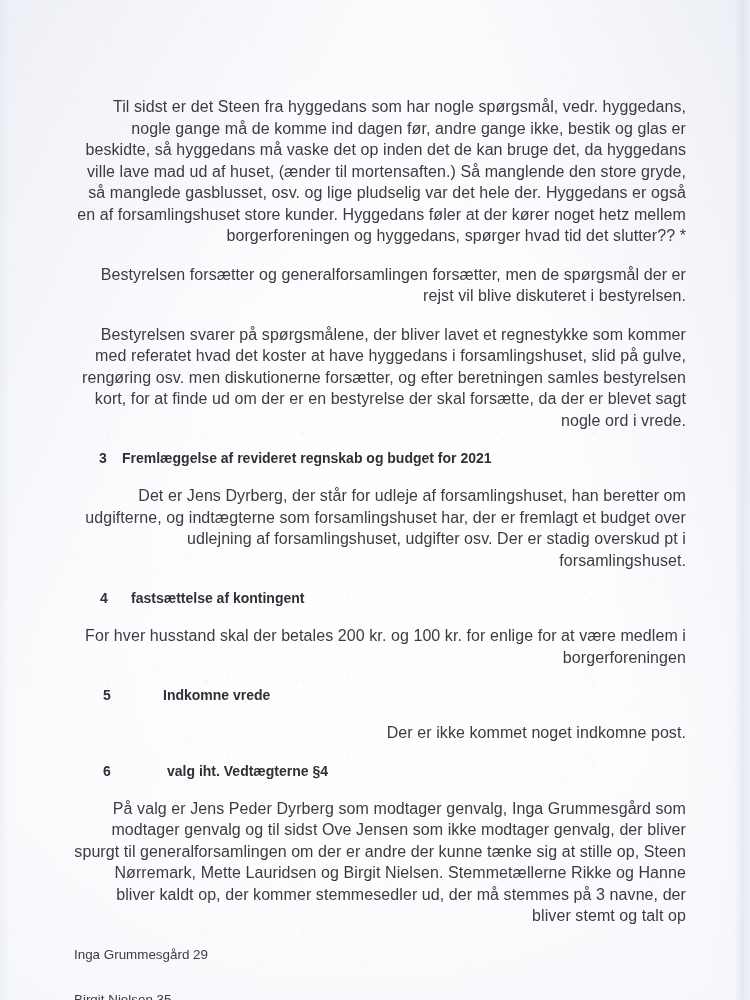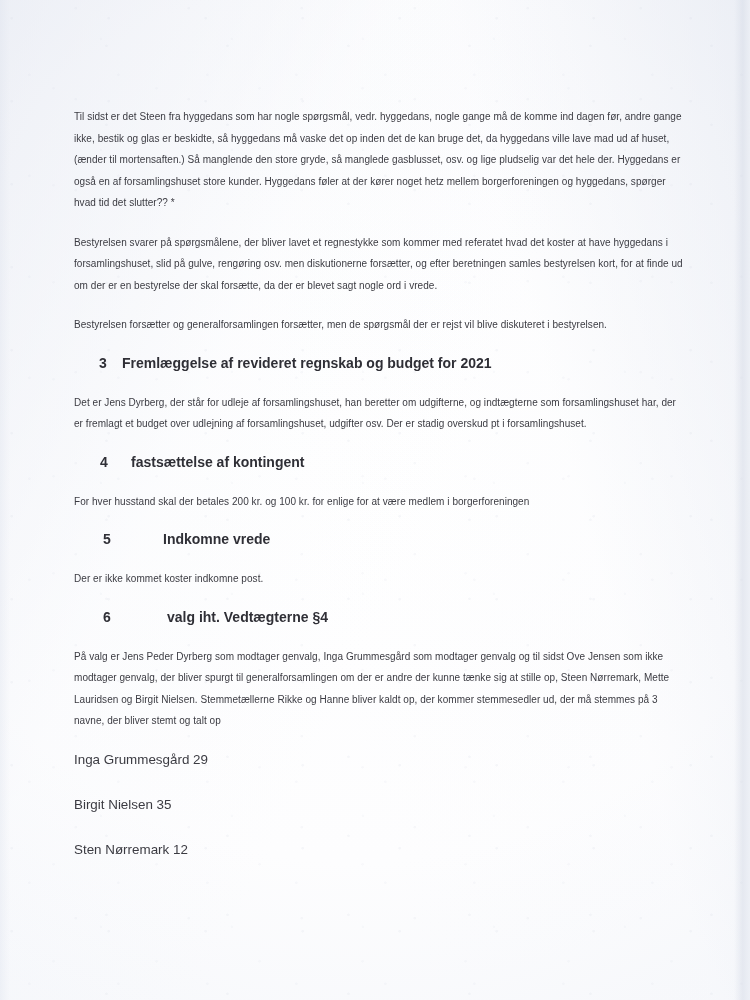--- a/index.html
+++ b/index.html
@@ -65,26 +65,26 @@
 
   
   #doc-body {
     position: absolute;
     left: 74px;
     top: 88px;
     width: 612px;
   }
 
   p.para {
-    margin: 18px 0 17px 0;
-    font-size: 10px;
+    margin: 8px 0 17px 0;
+    font-size: 16px;
     line-height: 21.5px;
     color: #3b3b42;
     letter-spacing: .005em;
-    text-align: left;
+    text-align: right;
   }
 
   p.vote-line {
     margin: 0 0 24px 0;
     font-size: 13.4px;
     line-height: 21px;
     color: #3b3b42;
   }
 
   
@@ -125,41 +125,41 @@
 <div id="scan-page">
 
   <div id="scan-left-edge"></div>
   <div id="scan-right-edge"></div>
   <div id="paper-grain"></div>
 
   <div id="doc-body">
 
     <p class="para">Til sidst er det Steen fra hyggedans som har nogle spørgsmål, vedr. hyggedans, nogle gange må de komme ind dagen før, andre gange ikke, bestik og glas er beskidte, så hyggedans må vaske det op inden det de kan bruge det, da hyggedans ville lave mad ud af huset, (ænder til mortensaften.) Så manglende den store gryde, så manglede gasblusset, osv. og lige pludselig var det hele der. Hyggedans er også en af forsamlingshuset store kunder. Hyggedans føler at der kører noget hetz mellem borgerforeningen og hyggedans, spørger hvad tid det slutter?? *</p>
 
+    <p class="para">Bestyrelsen forsætter og generalforsamlingen forsætter, men de spørgsmål der er rejst vil blive diskuteret i bestyrelsen.</p>
+
     <p class="para">Bestyrelsen svarer på spørgsmålene, der bliver lavet et regnestykke som kommer med referatet hvad det koster at have hyggedans i forsamlingshuset, slid på gulve, rengøring osv. men diskutionerne forsætter, og efter beretningen samles bestyrelsen kort, for at finde ud om der er en bestyrelse der skal forsætte, da der er blevet sagt nogle ord i vrede.</p>
-
-    <p class="para">Bestyrelsen forsætter og generalforsamlingen forsætter, men de spørgsmål der er rejst vil blive diskuteret i bestyrelsen.</p>
 
     <div class="heading indent-a">
       <span class="h-num">3</span><span class="h-text">Fremlæggelse af revideret regnskab og budget for 2021</span>
     </div>
 
     <p class="para">Det er Jens Dyrberg, der står for udleje af forsamlingshuset, han beretter om udgifterne, og indtægterne som forsamlingshuset har, der er fremlagt et budget over udlejning af forsamlingshuset, udgifter osv. Der er stadig overskud pt i forsamlingshuset.</p>
 
     <div class="heading indent-b">
       <span class="h-num">4</span><span class="h-text">fastsættelse af kontingent</span>
     </div>
 
     <p class="para">For hver husstand skal der betales 200 kr. og 100 kr. for enlige for at være medlem i borgerforeningen</p>
 
     <div class="heading indent-c">
       <span class="h-num">5</span><span class="h-text">Indkomne vrede</span>
     </div>
 
-    <p class="para">Der er ikke kommet koster indkomne post.</p>
+    <p class="para">Der er ikke kommet noget indkomne post.</p>
 
     <div class="heading indent-d">
       <span class="h-num">6</span><span class="h-text">valg iht. Vedtægterne §4</span>
     </div>
 
     <p class="para">På valg er Jens Peder Dyrberg som modtager genvalg, Inga Grummesgård som modtager genvalg og til sidst Ove Jensen som ikke modtager genvalg, der bliver spurgt til generalforsamlingen om der er andre der kunne tænke sig at stille op, Steen Nørremark, Mette Lauridsen og Birgit Nielsen. Stemmetællerne Rikke og Hanne bliver kaldt op, der kommer stemmesedler ud, der må stemmes på 3 navne, der bliver stemt og talt op</p>
 
     <p class="vote-line">Inga Grummesgård 29</p>
     <p class="vote-line">Birgit Nielsen 35</p>
     <p class="vote-line">Sten Nørremark 12</p>

